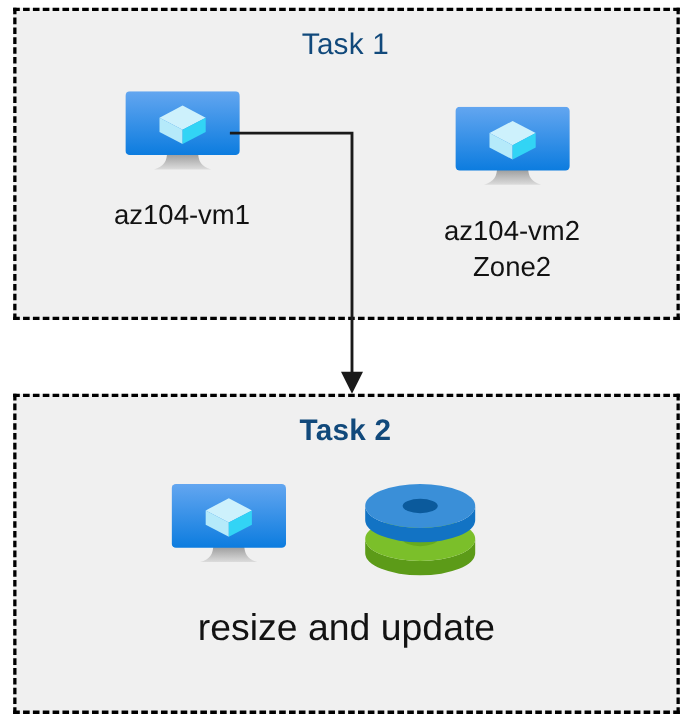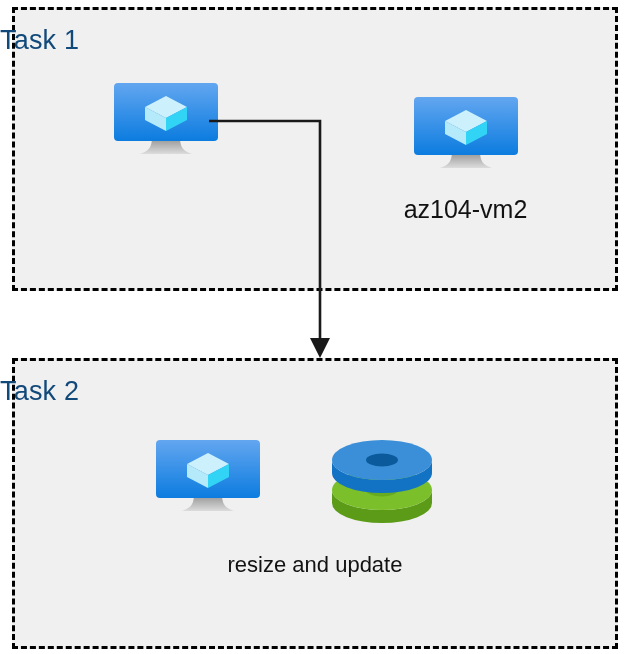--- a/index.html
+++ b/index.html
@@ -39,29 +39,29 @@
     left: 12px;
     top: 358px;
     width: 606px;
     height: 291px;
   }
 
   .task-title {
     position: absolute;
     left: 0;
     right: 0;
-    text-align: left;
+    text-align: center;
     color: #11497B;
     font-size: 27px;
     font-weight: 400;
     letter-spacing: 0.2px;
     white-space: nowrap;
   }
   #task1-title { top: 25px; }
-  #task2-title { top: 376px; }
+  #task2-title { top: 376px; font-weight: bold; }
 
   
   .node {
     position: absolute;
     display: flex;
     flex-direction: column;
     align-items: center;
   }
   #node-vm1 { left: 83px; top: 83px; width: 165px; }
   #node-vm2 { left: 383px; top: 97px; width: 165px; }
@@ -86,21 +86,21 @@
   }
 
   
   #task2-caption {
     position: absolute;
     left: 12px;
     width: 606px;
     top: 552px;
     text-align: center;
     color: #121212;
-    font-size: 22px;
+    font-size: 34px;
     white-space: nowrap;
   }
 
   
   #connector {
     position: absolute;
     left: 0;
     top: 0;
     width: 628px;
     height: 654px;
@@ -133,20 +133,21 @@
         <path d="M38 54 h28 c0 10 3 14 12 17 h-52 c9 -3 12 -7 12 -17 z" fill="url(#vmStand1)"></path>
         <rect x="0" y="0" width="104" height="58" rx="4" fill="url(#vmScr1)"></rect>
         <g>
           <polygon points="52,13 73,24 52,35 31,24" fill="#CDF1FC"></polygon>
           <polygon points="31,24 52,35 52,48 31,37" fill="#B5EAFA"></polygon>
           <polygon points="73,24 52,35 52,48 73,37" fill="#32D4F5"></polygon>
         </g>
       </svg>
     </span>
     <div class="node-caption">
+      <div>az104-vm1</div>
     </div>
   </div>
 
   <div class="node" id="node-vm2">
     <span class="vm-icon">
       <svg width="104" height="78" viewBox="0 0 104 78" xmlns="http://www.w3.org/2000/svg">
         <defs>
           <linearGradient id="vmScr2" x1="0" y1="0" x2="0" y2="1">
             <stop offset="0" stop-color="#63A6F0"></stop>
             <stop offset="1" stop-color="#0C7CDF"></stop>
@@ -160,20 +161,21 @@
         <rect x="0" y="0" width="104" height="58" rx="4" fill="url(#vmScr2)"></rect>
         <g>
           <polygon points="52,13 73,24 52,35 31,24" fill="#CDF1FC"></polygon>
           <polygon points="31,24 52,35 52,48 31,37" fill="#B5EAFA"></polygon>
           <polygon points="73,24 52,35 52,48 73,37" fill="#32D4F5"></polygon>
         </g>
       </svg>
     </span>
     <div class="node-caption">
       <div>az104-vm2</div>
+      <div>Zone2</div>
     </div>
   </div>
 
   <svg id="connector" xmlns="http://www.w3.org/2000/svg">
     <path d="M209 121 H320 V345" fill="none" stroke="#1a1a1a" stroke-width="2.6"></path>
     <polygon points="320,358 310,338 330,338" fill="#1a1a1a"></polygon>
   </svg>
 
   <div class="task-box" id="task2-box"></div>
   <div class="task-title" id="task2-title">Task 2</div>

